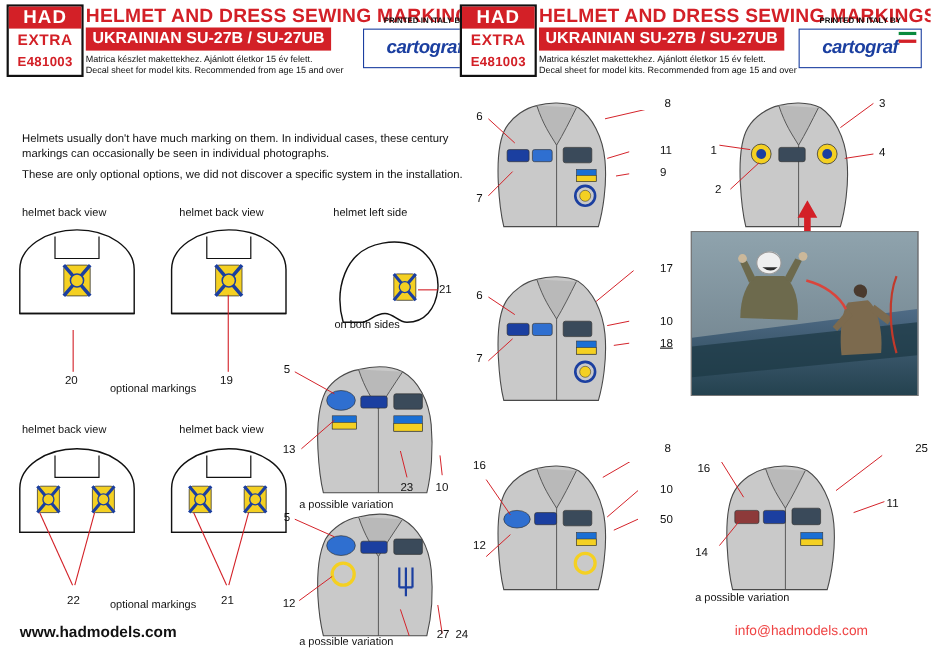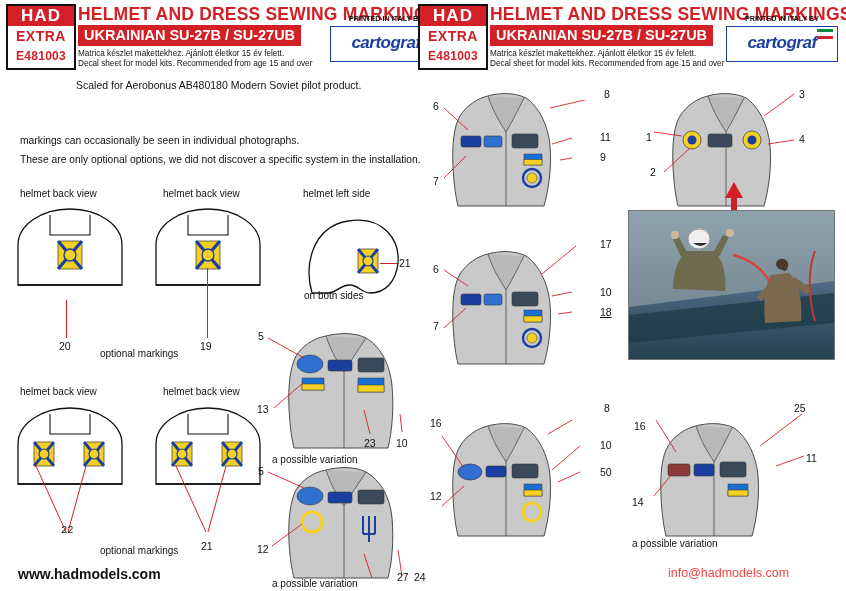--- a/index.html
+++ b/index.html
@@ -130,21 +130,21 @@
       <div class="pi">PRINTED IN ITALY BY</div>
       <div class="brand">cartograf</div>
       <div class="ital">
         <i style="background:#0a8a3c"></i>
           <i style="background:#ffffff"></i>
           <i style="background:#d32027"></i>
       </div>
     </div>
   </div>
 
-  <div class="txt" style="left:76px;top:79px;">Scaled for Aerobonus AB480180 Modern Soviet pilot product.</div>
+  <div class="note" style="left:20px;top:120px;">Helmets usually don't have much marking on them. In individual cases, these century</div>
   <div class="note" style="left:20px;top:134px;">markings can occasionally be seen in individual photographs.</div>
   <div class="note" style="left:20px;top:153px;">These are only optional options, we did not discover a specific system in the installation.</div>
 
   <div class="lbl" style="left:20px;top:188px;">helmet back view</div>
   <div class="lbl" style="left:163px;top:188px;">helmet back view</div>
   <div class="lbl" style="left:303px;top:188px;">helmet left side</div>
 
   <svg class="helmet-wrap" style="left:14px;top:205px;" width="120" height="85">
     <path d="M4,80 L4,40 A52,36 0 0 1 108,40 L108,80 Z" fill="#fff" stroke="#111" stroke-width="1.3"></path>
     <line x1="4" y1="80" x2="108" y2="80" stroke="#111" stroke-width="1.3"></line>
@@ -200,21 +200,21 @@
     <g transform="translate(70,38)">
       <rect x="0" y="0" width="20" height="24" rx="3" fill="#f4d022" stroke="#333" stroke-width=".7"></rect>
       <path d="M0,0 L20,24 M20,0 L0,24" stroke="#1b3fa0" stroke-width="2.8"></path>
       <circle cx="10" cy="12" r="5" fill="#f4d022" stroke="#1b3fa0" stroke-width="1.2"></circle>
     </g>
   </svg>
   <svg style="position:absolute;left:30px;top:466px;" width="70" height="74">
     <path d="M6,0 L36,66" stroke="#d32027" stroke-width="1" fill="none"></path>
     <path d="M56,0 L38,66" stroke="#d32027" stroke-width="1" fill="none"></path>
   </svg>
-  <div class="num" style="left:61px;top:524px;font-family:Liberation Mono, monospace;">22</div>
+  <div class="num" style="left:61px;top:540px;">22</div>
 
   <svg class="helmet-wrap" style="left:152px;top:404px;" width="120" height="85">
     <path d="M4,80 L4,40 A52,36 0 0 1 108,40 L108,80 Z" fill="#fff" stroke="#111" stroke-width="1.3"></path>
     <line x1="4" y1="80" x2="108" y2="80" stroke="#111" stroke-width="1.3"></line>
     <path d="M36,10 L36,30 L76,30 L76,10" fill="none" stroke="#111" stroke-width="1.1"></path>
     <g transform="translate(20,38)">
       <rect x="0" y="0" width="20" height="24" rx="3" fill="#f4d022" stroke="#333" stroke-width=".7"></rect>
       <path d="M0,0 L20,24 M20,0 L0,24" stroke="#1b3fa0" stroke-width="2.8"></path>
       <circle cx="10" cy="12" r="5" fill="#f4d022" stroke="#1b3fa0" stroke-width="1.2"></circle>
     </g>
@@ -419,21 +419,21 @@
     <rect x="72" y="44" width="26" height="15" rx="2" fill="#3a4a5a" stroke="#333" stroke-width=".6"></rect>
     <rect x="80" y="66" width="20" height="12" fill="#1a6fd4" stroke="#333" stroke-width=".5"></rect>
     <rect x="80" y="72" width="20" height="6" fill="#f4d022" stroke="#333" stroke-width=".5"></rect>
   </svg>
   <svg style="position:absolute;left:636px;top:408px;" width="180" height="125">
     <path d="M166,6 L124,38" stroke="#d32027" stroke-width=".9" fill="none"></path>
     <path d="M20,12 L40,44" stroke="#d32027" stroke-width=".9" fill="none"></path>
     <path d="M18,88 L36,66" stroke="#d32027" stroke-width=".9" fill="none"></path>
     <path d="M168,48 L140,58" stroke="#d32027" stroke-width=".9" fill="none"></path>
   </svg>
-  <div class="num" style="left:794px;top:402px;">25</div>
+  <div class="num" style="left:832px;top:402px;">25</div>
   <div class="num" style="left:634px;top:420px;">16</div>
   <div class="num" style="left:632px;top:496px;">14</div>
   <div class="num" style="left:806px;top:452px;">11</div>
   <div class="lbl" style="left:632px;top:538px;">a possible variation</div>
 
   <div class="footer-left">www.hadmodels.com</div>
   <div class="footer-right">info@hadmodels.com</div>
 
 </div>
 

